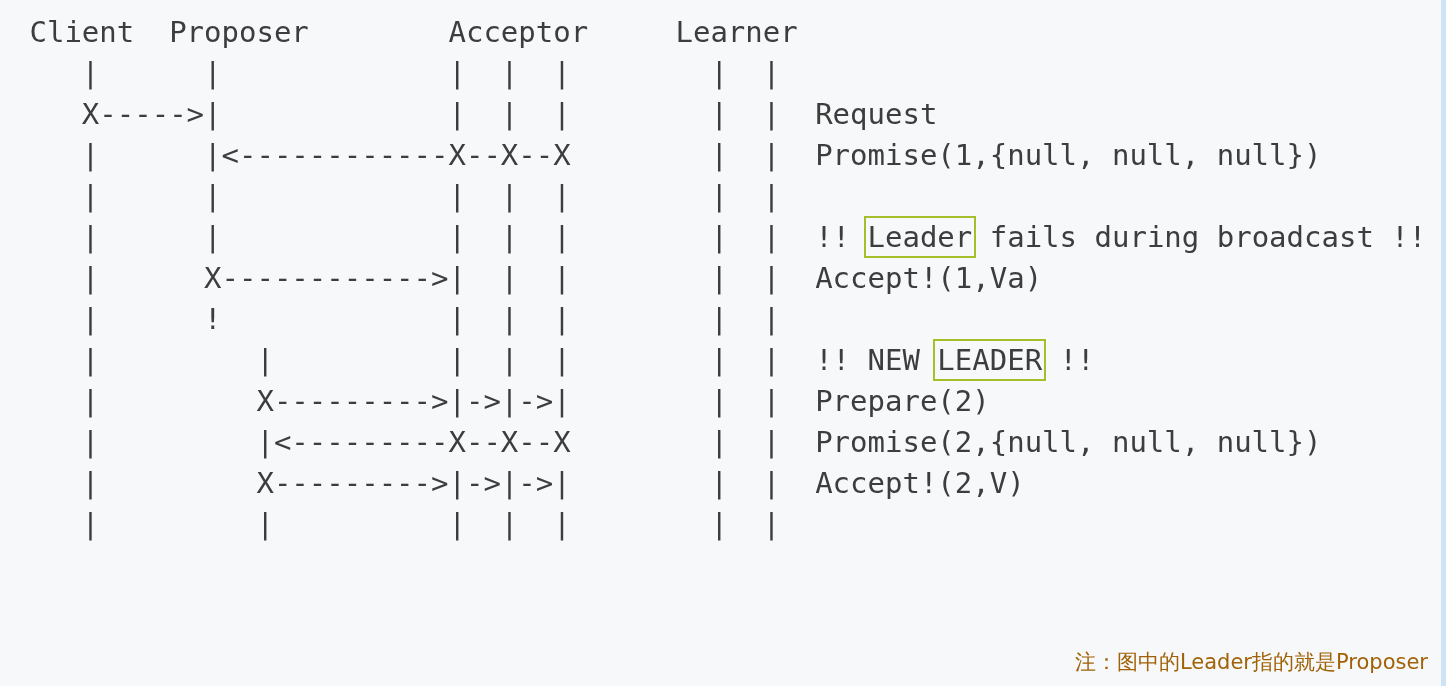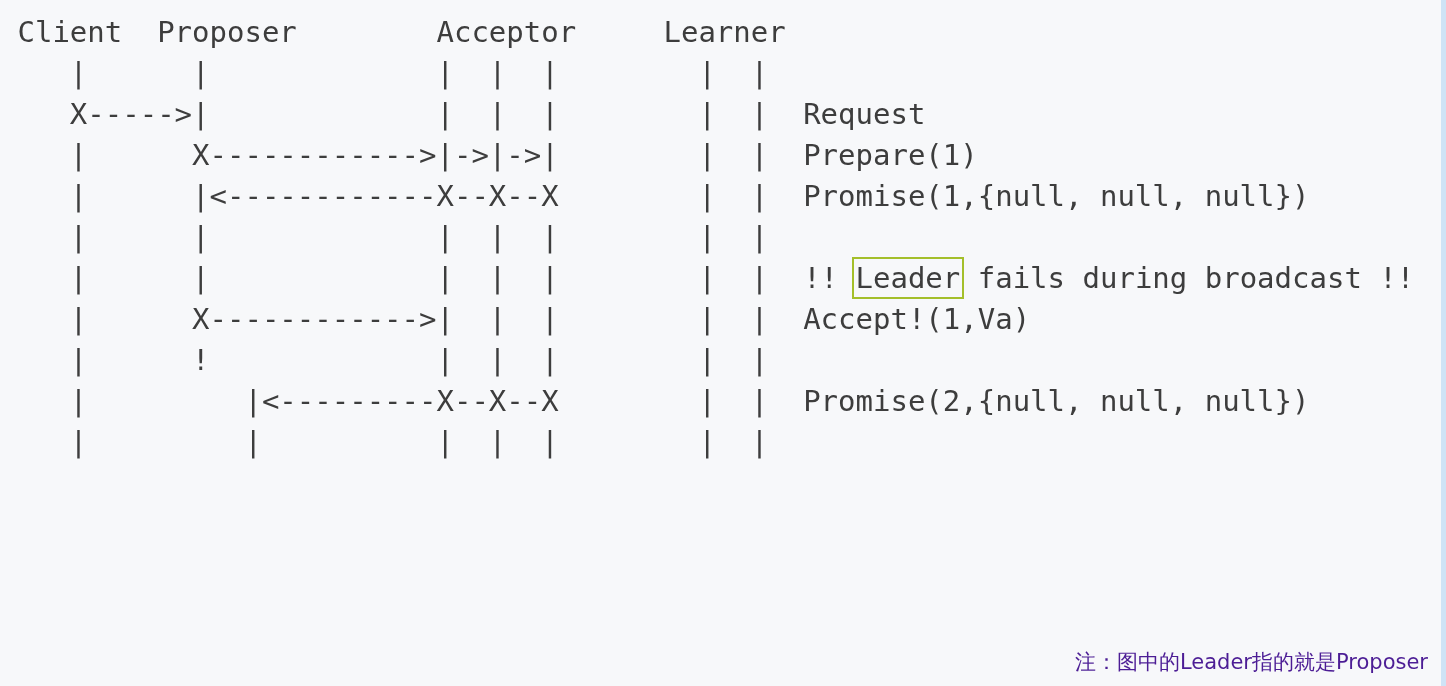--- a/index.html
+++ b/index.html
@@ -16,56 +16,59 @@
     top: 0;
     padding-top: 12px;
     font-family: "DejaVu Sans Mono", "Liberation Mono", monospace;
     font-size: 29px;
     line-height: 41px;
     color: #3d3d3d;
   }
   .row {
     white-space: pre;
     height: 41px;
+    padding-left: 12px;
   }
   .boxed {
     outline: 2px solid #a4bf2a;
     outline-offset: 2px;
   }
   .note {
     position: absolute;
     right: 18px;
     bottom: 10px;
     font-family: "DejaVu Sans", "Liberation Sans", sans-serif;
     font-size: 21px;
-    color: #4c1d95;
+    color: #a16207;
     white-space: pre;
     text-align: right;
   }
   .screen-edge {
     position: absolute;
     right: 0;
     top: 0;
     width: 5px;
     height: 686px;
     background: #cfe3f6;
   }
 </style>
 </head>
 <body>
 
 <div class="diagram">
   <div class="row"> Client  Proposer        Acceptor     Learner</div>
   <div class="row">    |      |             |  |  |        |  |</div>
   <div class="row">    X-----&gt;|             |  |  |        |  |  Request</div>
-  <div class="row">    |      X------------&gt;|-&gt;|-&gt;|        |  |  Prepare(1)</div>
   <div class="row">    |      |&lt;------------X--X--X        |  |  Promise(1,{null, null, null})</div>
   <div class="row">    |      |             |  |  |        |  |</div>
   <div class="row"><span>    |      |             |  |  |        |  |  !! </span><span class="boxed">Leader</span><span> fails during broadcast !!</span></div>
   <div class="row">    |      X------------&gt;|  |  |        |  |  Accept!(1,Va)</div>
   <div class="row">    |      !             |  |  |        |  |</div>
+  <div class="row"><span>    |         |          |  |  |        |  |  !! NEW </span><span class="boxed">LEADER</span><span> !!</span></div>
+  <div class="row">    |         X---------&gt;|-&gt;|-&gt;|        |  |  Prepare(2)</div>
   <div class="row">    |         |&lt;---------X--X--X        |  |  Promise(2,{null, null, null})</div>
+  <div class="row">    |         X---------&gt;|-&gt;|-&gt;|        |  |  Accept!(2,V)</div>
   <div class="row">    |         |          |  |  |        |  |</div>
 </div>
 
 <div class="note">注：图中的Leader指的就是Proposer</div>
 
 <div class="screen-edge"></div>
 
 </body></html>

